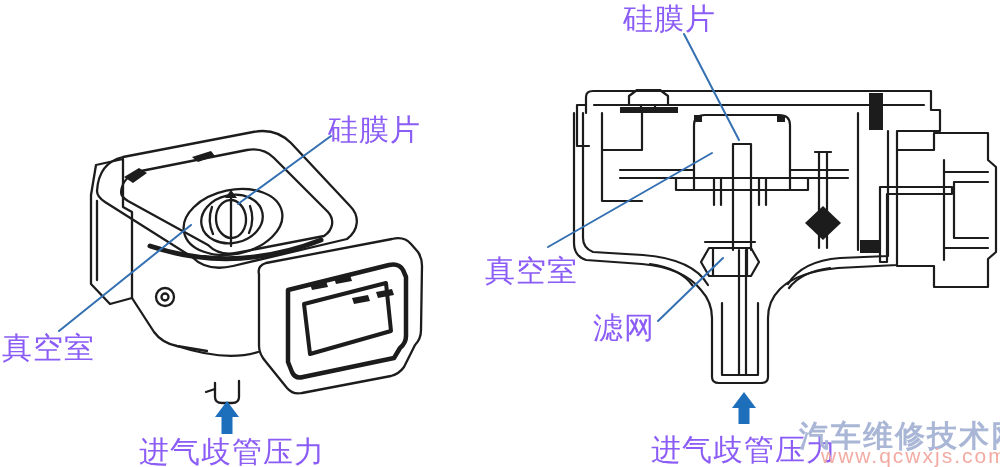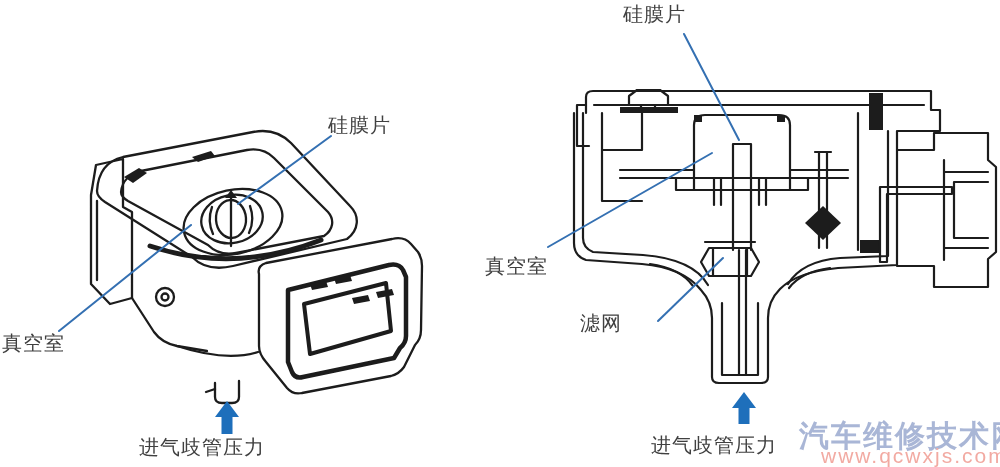--- a/index.html
+++ b/index.html
@@ -2,21 +2,21 @@
 <html><head>
 <meta charset="utf-8">
 <style>
   html,body{margin:0;padding:0;background:#ffffff;}
   .canvas{
     position:relative;width:1000px;height:467px;background:#ffffff;
     font-family:"Liberation Serif",serif;overflow:hidden;
   }
   svg{position:absolute;left:0;top:0;}
   .lbl{
-    position:absolute;color:#404040;font-size:20px;line-height:1;
+    position:absolute;color:#8b5cf6;font-size:30px;line-height:1;
     letter-spacing:1px;white-space:nowrap;
   }
   .wm-name{
     position:absolute;left:799px;top:416px;
     font-family:"Liberation Sans",sans-serif;font-weight:bold;
     font-size:30px;letter-spacing:2px;color:#a9b6d6;white-space:nowrap;
   }
   .wm-url{
     position:absolute;left:821px;top:444px;
     font-family:"Liberation Sans",sans-serif;
@@ -135,20 +135,20 @@
   <div class="lbl" style="left:328px;top:115px;">硅膜片</div>
 
   <div class="lbl" style="left:2px;top:333px;">真空室</div>
 
   <div class="lbl" style="left:139px;top:437px;">进气歧管压力</div>
 
   <div class="lbl" style="left:623px;top:4px;">硅膜片</div>
 
   <div class="lbl" style="left:485px;top:256px;">真空室</div>
 
-  <div class="lbl" style="left:580px;top:313px;">滤网</div>
+  <div class="lbl" style="left:593px;top:313px;">滤网</div>
 
   <div class="lbl" style="left:651px;top:435px;">进气歧管压力</div>
 
   <div class="wm-name">汽车维修技术网</div>
   <div class="wm-url">www.qcwxjs.com</div>
 
 </div>
 
 </body></html>

